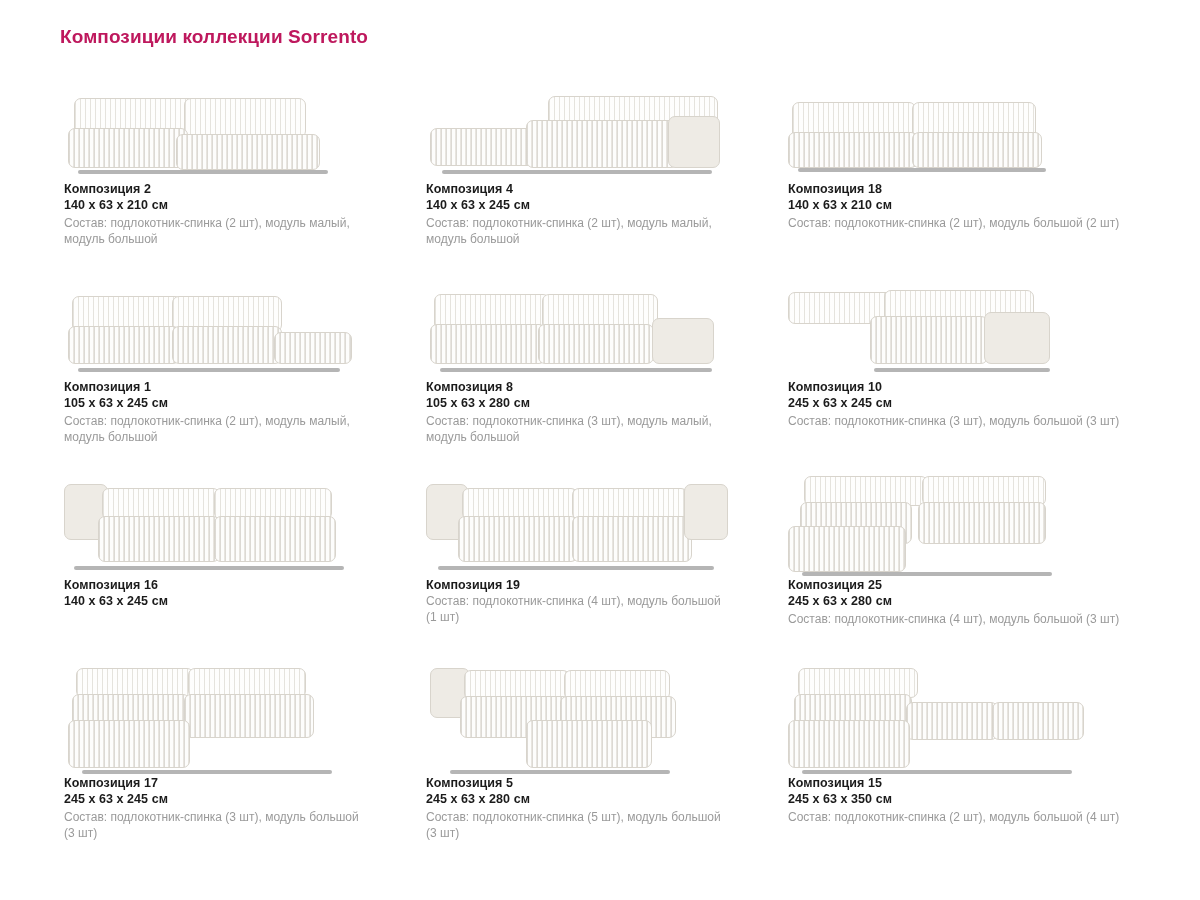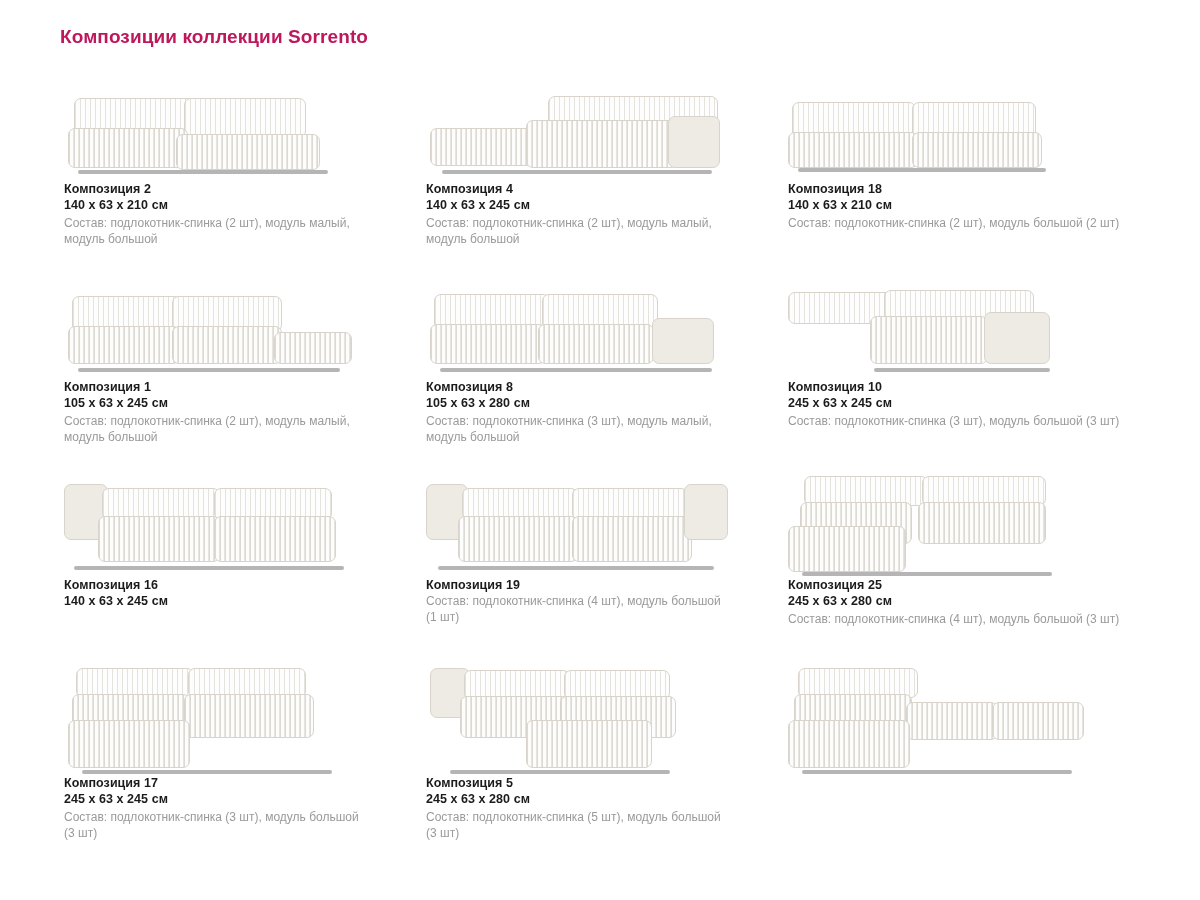--- a/index.html
+++ b/index.html
@@ -333,16 +333,21 @@
       <div class="figure">
         <div class="sofa" style="left:4px; bottom:2px; width:310px; height:106px;">
           <div class="shadow" style="left:14px; bottom:0; width:270px;"></div>
           <div class="mod top" style="left:10px; top:0px; width:120px; height:30px;"></div>
           <div class="mod seat" style="left:6px; top:26px; width:118px; height:44px;"></div>
           <div class="mod seat" style="left:118px; top:34px; width:92px; height:38px;"></div>
           <div class="mod seat" style="left:204px; top:34px; width:92px; height:38px;"></div>
           <div class="mod seat" style="left:0px; top:52px; width:122px; height:48px;"></div>
         </div>
       </div>
+      <div class="caption">
+        <p class="comp-name">Композиция 15</p>
+        <p class="comp-dims">245 x 63 x 350 см</p>
+        <p class="comp-parts">Состав: подлокотник-спинка (2 шт), модуль большой (4 шт)</p>
+      </div>
     </div>
 
   </div>
 </div>
 
 </body></html>

